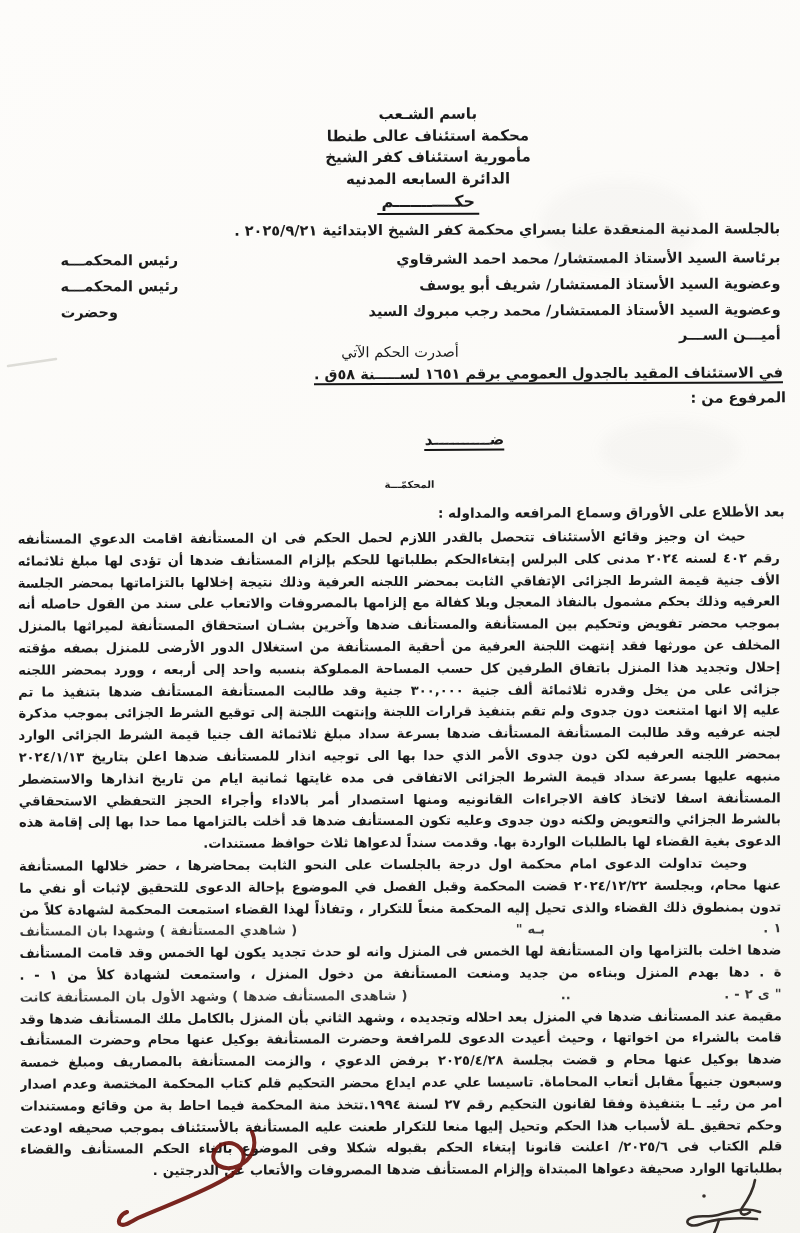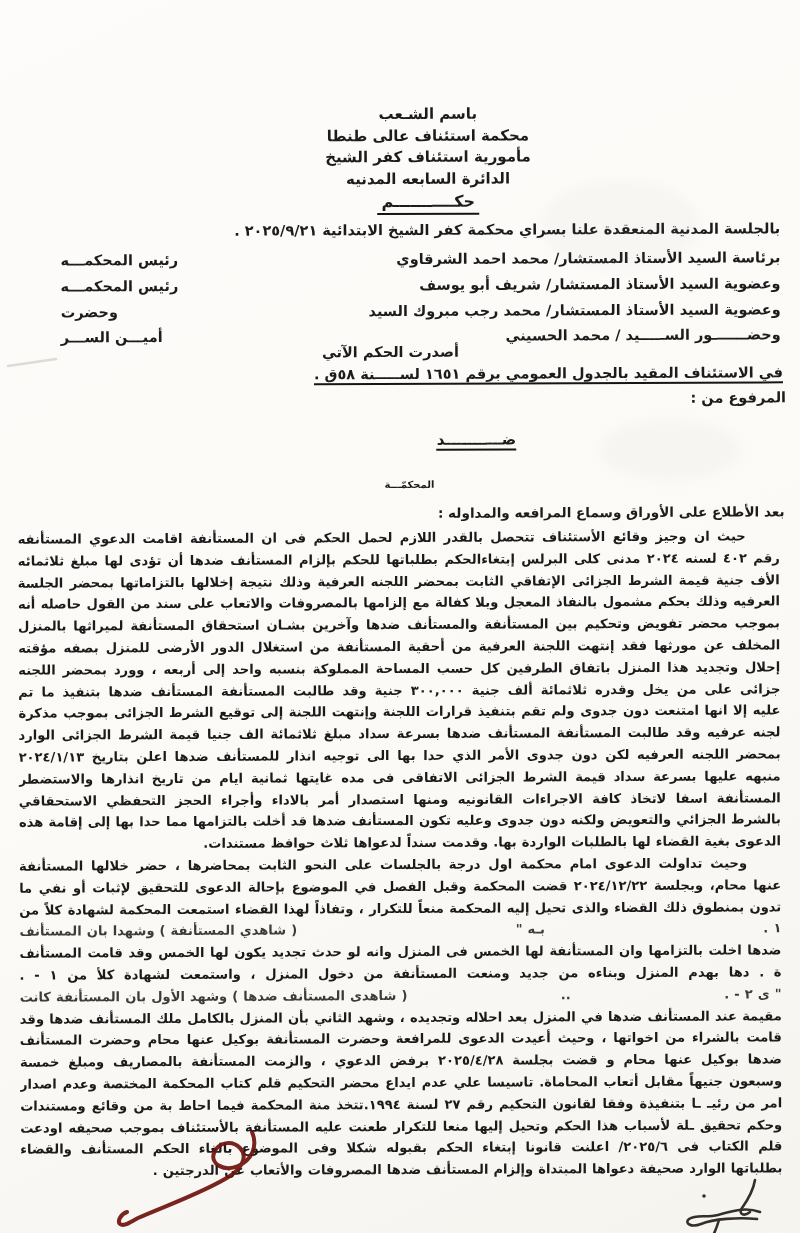--- a/index.html
+++ b/index.html
@@ -12,25 +12,25 @@
   .doc{position:absolute;inset:0;transform:rotate(-0.25deg);}
   
   .hdr{position:absolute;top:104px;left:0;right:0;text-align:center;font-weight:bold;transform:translateX(30px);}
   .hdr .hline{font-size:15px;line-height:21.5px;letter-spacing:.2px;}
   .hdr .hokm{margin-top:1px;font-size:16px;}
   .hdr .hokm span{display:inline-block;border-bottom:2.5px solid #141414;padding:0 4px 0 4px;}
   
   .session{position:absolute;top:222px;right:18px;font-weight:bold;font-size:14.5px;}
   .panel{position:absolute;top:247px;right:18px;left:62px;font-weight:bold;font-size:14.5px;}
   .prow{display:flex;justify-content:space-between;height:25.8px;line-height:25.8px;white-space:nowrap;}
-  .issued{position:absolute;top:344px;right:340px;font-weight:bold;font-size:14.5px;}
+  .issued{position:absolute;top:344px;right:340px;font-weight:normal;font-size:14.5px;}
   .caseline{position:absolute;top:366px;right:16px;font-weight:bold;font-size:14.5px;}
   .caseline span{display:inline-block;border-bottom:2px solid #161616;padding-bottom:1px;}
   .filedby{position:absolute;top:391px;right:13px;font-weight:bold;font-size:14.5px;text-align:right;}
-  .versus{position:absolute;top:431px;right:283px;font-weight:bold;font-size:15px;}
+  .versus{position:absolute;top:431px;right:295px;font-weight:bold;font-size:15px;}
   .versus span{display:inline-block;border-bottom:2.5px solid #141414;}
   .courtword{position:absolute;top:479px;right:365px;font-weight:bold;font-size:10px;}
   .preamble{position:absolute;top:505px;right:15px;font-weight:bold;font-size:13.6px;}
   
   .body{position:absolute;top:527px;right:20px;left:18px;font-weight:bold;font-size:13.1px;color:#1b1b1b;}
   .bline{height:21.8px;line-height:21.8px;overflow:hidden;text-align:right;word-spacing:.5px;}
   .bline.justify{text-align:justify;text-align-last:justify;}
   .bline.indent{padding-right:34px;}
   .bline.right{text-align:right;}
   .bline.split{display:flex;justify-content:space-between;opacity:.85;}
@@ -61,21 +61,20 @@
       </div>
       <div class="prow">
         <span>وعضوية السيد الأستاذ المستشار/ شريف أبو يوسف</span>
         <span>رئيس المحكمـــه</span>
       </div>
       <div class="prow">
         <span>وعضوية السيد الأستاذ المستشار/ محمد رجب مبروك السيد</span>
         <span>وحضرت</span>
       </div>
       <div class="prow">
-        <span>وحضـــــــور الســـــيد /  محمد الحسيني</span>
         <span>أميـــن الســـر</span>
       </div>
     </div>
 
     <div class="issued">أصدرت الحكم الآتي</div>
     <div class="caseline"><span>في الاستئناف المقيد بالجدول العمومي برقم ١٦٥١ لســـــنة ٥٨ق .</span></div>
     <div class="filedby">المرفوع من :</div>
     <div class="versus"><span>ضـــــــــــد</span></div>
     <div class="courtword">المحكمّـــة</div>
     <div class="preamble">بعد الأطلاع على الأوراق وسماع المرافعه والمداوله :</div>

